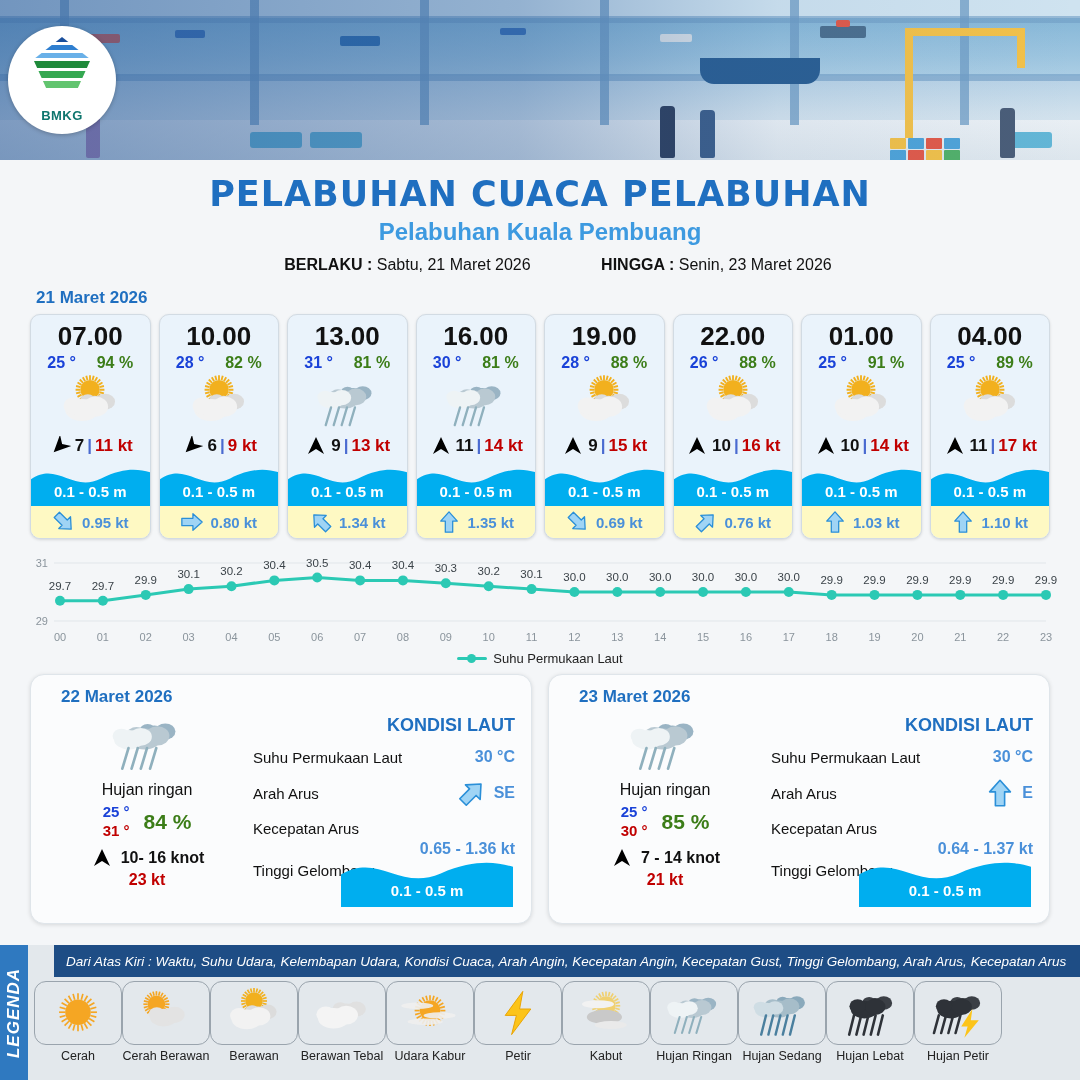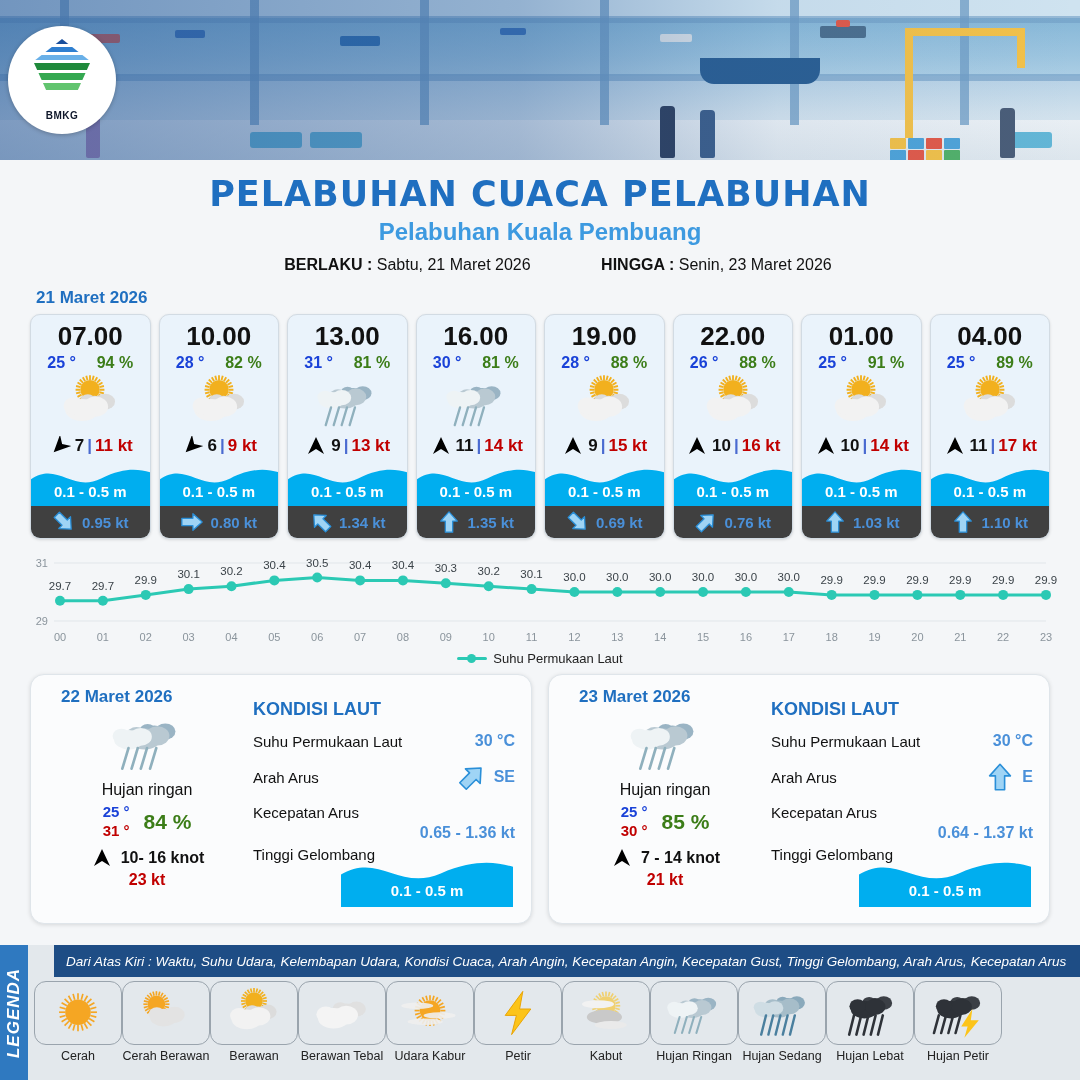--- a/index.html
+++ b/index.html
@@ -25,21 +25,21 @@
   .logo-arc{width:56px;height:22px;background:
      linear-gradient(#1a4f9c,#1a4f9c) 0 0/100% 5px no-repeat,
      linear-gradient(#2f7fd0,#2f7fd0) 0 8px/100% 5px no-repeat,
      linear-gradient(#69b0e8,#69b0e8) 0 16px/100% 5px no-repeat;
      clip-path:polygon(50% 0,100% 100%,0 100%);}
   .logo-leaf{width:56px;height:30px;margin-top:2px;background:
      linear-gradient(#1f8a3b,#1f8a3b) 0 0/100% 7px no-repeat,
      linear-gradient(#35a851,#35a851) 0 10px/100% 7px no-repeat,
      linear-gradient(#62c46f,#62c46f) 0 20px/100% 7px no-repeat;
      clip-path:polygon(0 0,100% 0,76% 100%,24% 100%);}
-  .logo-txt{font-size:10px;font-weight:bold;color:#0f172a;letter-spacing:.5px;margin-top:17px;}
+  .logo-txt{font-size:13px;font-weight:bold;color:#0f766e;letter-spacing:.5px;margin-top:17px;}
   .hdr-text{position:absolute;left:100px;top:30px;width:870px;text-align:center;color:#fff;}
   .hdr-l1{font-size:20px;font-weight:bold;letter-spacing:.4px;text-shadow:0 1px 3px rgba(0,0,0,.55);}
   .hdr-l2{font-size:30px;font-weight:bold;margin-top:4px;text-shadow:0 2px 4px rgba(0,0,0,.6);}
   .hdr-l3{font-size:15px;margin-top:8px;text-shadow:0 1px 3px rgba(0,0,0,.6);}
 
   
   .title-wrap{text-align:center;margin-top:14px;}
   .t-main{font-size:35px;font-weight:bold;color:#1f6fc0;letter-spacing:1px;
     font-family:"DejaVu Sans","Liberation Sans",sans-serif;}
   .t-sub{font-size:24px;font-weight:bold;color:#3d9ae0;margin-top:4px;}
@@ -58,21 +58,21 @@
   .c-temp{font-size:16px;font-weight:bold;color:#1a42d8;}
   .c-hum{font-size:16px;font-weight:bold;color:#3c7d18;}
   .c-ico{height:62px;display:flex;align-items:center;justify-content:center;}
   .c-wind{display:flex;align-items:center;justify-content:center;gap:3px;padding:2px 0 4px;}
   .wnum{font-size:17px;font-weight:bold;color:#111;}
   .wsep{color:#4a6ad0;font-weight:bold;font-size:17px;}
   .wkt{font-size:17px;font-weight:bold;color:#c00000;}
   .wave{position:relative;height:46px;background:#eaf3fb;}
   .wave svg{position:absolute;left:0;bottom:0;}
   .wave span{position:absolute;left:0;right:0;bottom:6px;text-align:center;color:#fff;font-size:15px;font-weight:bold;}
-  .c-cur{display:flex;align-items:center;justify-content:center;gap:6px;height:32px;background:#404040;}
+  .c-cur{display:flex;align-items:center;justify-content:center;gap:6px;height:32px;background:#fef9c3;}
   .c-cur span{font-size:15px;font-weight:bold;color:#4a90d9;}
 
   
   .chart-box{margin:8px 20px 0;height:100px;position:relative;}
   .legend-line{text-align:center;font-size:13px;color:#222;margin-top:4px;
     display:flex;align-items:center;justify-content:center;gap:6px;}
   .lg-dot{width:30px;height:3px;background:#2bc9b4;position:relative;border-radius:2px;}
   .lg-dot::after{content:"";position:absolute;left:10px;top:-3px;width:9px;height:9px;border-radius:50%;background:#2bc9b4;}
 
   
@@ -84,21 +84,21 @@
   .d-ico{height:72px;display:flex;align-items:center;justify-content:center;}
   .d-cond{font-size:16px;color:#111;margin-top:2px;}
   .d-temps{display:flex;align-items:center;justify-content:center;gap:14px;margin-top:4px;}
   .d-tcol{display:flex;flex-direction:column;align-items:flex-start;font-size:15px;font-weight:bold;line-height:1.25;}
   .d-tmin{color:#1a42d8;}
   .d-tmax{color:#c00000;}
   .d-hum{font-size:21px;font-weight:bold;color:#3c7d18;}
   .d-wind{display:flex;align-items:center;justify-content:center;gap:7px;margin-top:7px;font-size:16px;font-weight:bold;color:#111;}
   .d-gust{font-size:16px;font-weight:bold;color:#c00000;margin-top:3px;}
   .d-right{flex:1;padding-left:6px;position:relative;}
-  .d-h{font-size:18px;font-weight:bold;color:#1f6fc0;margin:12px 0 6px;}
+  .d-h{font-size:18px;font-weight:bold;color:#1f6fc0;margin:28px 0 6px;text-align:right;}
   .d-r{display:flex;justify-content:space-between;align-items:center;margin-top:12px;}
   .d-rl{font-size:15px;color:#111;}
   .d-rv{font-size:16px;font-weight:bold;color:#4a90d9;}
   .d-cur-ar{display:flex;align-items:center;gap:7px;}
   .d-speed{text-align:right;font-size:16px;font-weight:bold;color:#4a90d9;margin-top:2px;}
   .d-wv{position:absolute;right:2px;bottom:4px;width:172px;height:56px;}
   .d-wv span{position:absolute;left:0;right:0;bottom:8px;text-align:center;color:#fff;font-size:15px;font-weight:bold;}
 
   
   .legenda{position:absolute;left:0;bottom:0;width:1080px;height:135px;background:#e3e8ec;}

